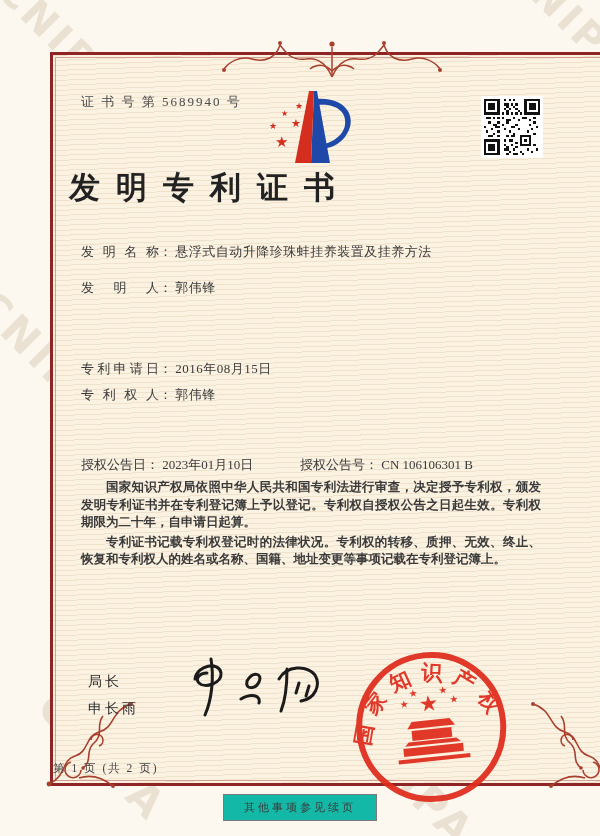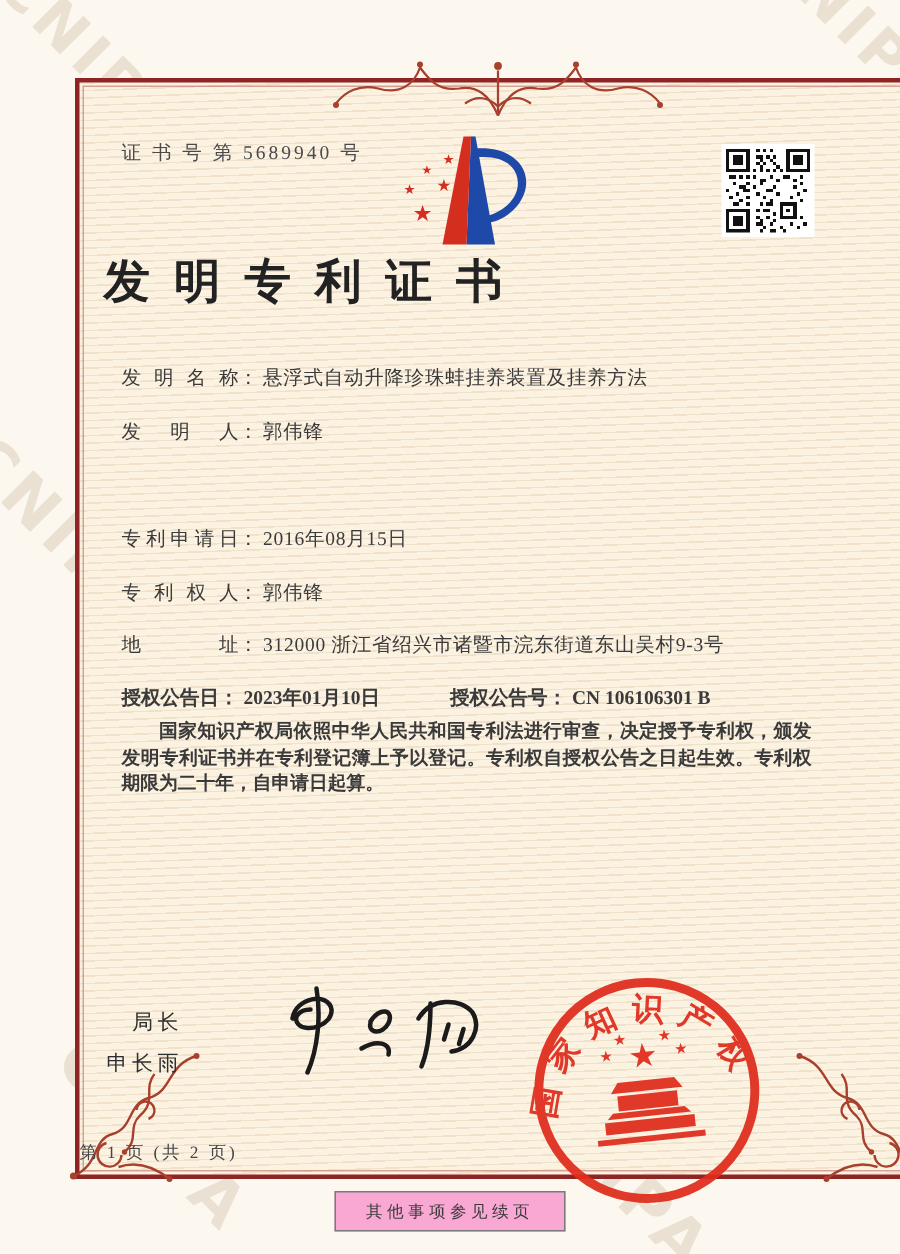--- a/index.html
+++ b/index.html
@@ -78,47 +78,47 @@
 
   
   .field-row{position:absolute;left:28px;font-size:13px;color:#3a3a3a;z-index:5;white-space:nowrap;}
   .flabel{
     display:inline-block;width:78px;
     text-align:justify;text-align-last:justify;
     vertical-align:bottom;
   }
   .colon{display:inline-block;}
   .fvalue{letter-spacing:0.5px;}
-  .grant-pair{position:absolute;top:0;white-space:nowrap;font-weight:bold;}
+  .grant-pair{position:absolute;top:0;white-space:nowrap;}
   .gp2{left:219px;}
 
   
   .paras{
     position:absolute;left:28px;top:424px;width:460px;
     font-size:12.5px;line-height:17.5px;color:#3a3a3a;
     text-align:justify;z-index:5;font-weight:bold;
   }
   .paras p{margin:0 0 2px 0;text-indent:2em;}
 
   
-  .director{position:absolute;left:18px;top:618px;font-size:14px;letter-spacing:3px;color:#2e2e2e;z-index:5;text-align:right;}
+  .director{position:absolute;left:35px;top:618px;font-size:14px;letter-spacing:3px;color:#2e2e2e;z-index:5;}
   .director div{margin-bottom:9px;}
   .signature{position:absolute;left:128px;top:600px;z-index:5;}
 
   .seal{position:absolute;left:298px;top:590px;z-index:6;opacity:0.93;transform:rotate(-6deg);}
 
   .page-info{
     position:absolute;left:0;right:0;top:706px;
     font-size:11.5px;letter-spacing:2px;color:#444;z-index:5;
   }
 
   
   .footer-note{
     position:absolute;left:50%;top:794px;transform:translateX(-50%);
-    border:1px solid #7a7a7a;background:#f9a8d4;
+    border:1px solid #7a7a7a;background:#14b8a6;
     padding:5px 20px;font-size:11px;letter-spacing:3px;color:#3a3a3a;
     z-index:3;white-space:nowrap;
   }
 </style>
 </head>
 <body>
 
 <div class="page">
 
   <div class="wm wm1">CNIPA</div>
@@ -226,46 +226,43 @@
     <h1 class="title">发明专利证书</h1>
 
     <div class="field-row" style="top:188px">
       <span class="flabel">发明名称</span><span class="colon">：</span>
       <span class="fvalue">悬浮式自动升降珍珠蚌挂养装置及挂养方法</span>
     </div>
     <div class="field-row" style="top:224px">
       <span class="flabel">发明人</span><span class="colon">：</span>
       <span class="fvalue">郭伟锋</span>
     </div>
-    <div class="field-row" style="top:295px">
+    <div class="field-row" style="top:305px">
       <span class="flabel">专利申请日</span><span class="colon">：</span>
       <span class="fvalue">2016年08月15日</span>
     </div>
     <div class="field-row" style="top:331px">
       <span class="flabel">专利权人</span><span class="colon">：</span>
       <span class="fvalue">郭伟锋</span>
-    </div>
-    <div class="field-row" style="top:366px">
-      <span class="flabel">地址</span><span class="colon">：</span>
-      <span class="fvalue">312000 浙江省绍兴市诸暨市浣东街道东山吴村9-3号</span>
     </div>
 
     <div class="field-row" style="top:401px">
       <span class="grant-pair">
         <span>授权公告日</span><span>：</span>
         <span>2023年01月10日</span>
       </span>
       <span class="grant-pair gp2">
         <span>授权公告号</span><span>：</span>
         <span>CN 106106301 B</span>
       </span>
     </div>
 
     <div class="paras">
       <p>国家知识产权局依照中华人民共和国专利法进行审查，决定授予专利权，颁发发明专利证书并在专利登记簿上予以登记。专利权自授权公告之日起生效。专利权期限为二十年，自申请日起算。</p>
+      <p>专利证书记载专利权登记时的法律状况。专利权的转移、质押、无效、终止、恢复和专利权人的姓名或名称、国籍、地址变更等事项记载在专利登记簿上。</p>
     </div>
 
     <div class="director">
       <div>局长</div>
       <div>申长雨</div>
     </div>
 
     <svg class="signature" width="150" height="62" viewBox="0 0 150 62">
       <g stroke="#1b1b1b" stroke-width="3" fill="none" stroke-linecap="round">
         <path d="M14,24 C16,10 38,6 40,18 C41,28 24,34 18,28 C14,24 18,18 26,18"></path>

